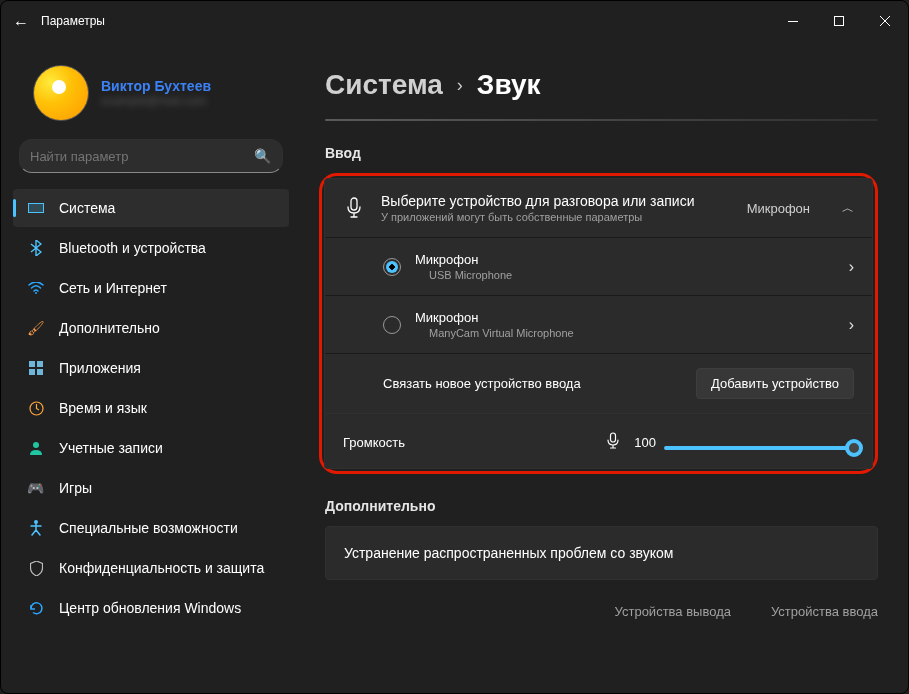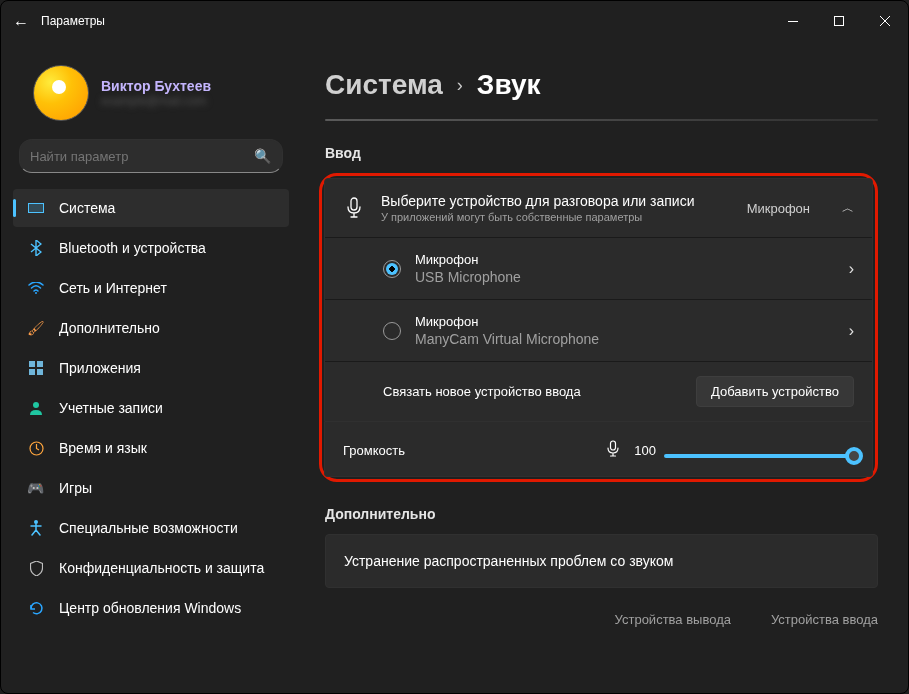--- a/index.html
+++ b/index.html
@@ -8,21 +8,21 @@
   .titlebar { height:40px; display:flex; align-items:center; color:#fff; font-size:12px; position:relative; }
   .back-btn { width:40px; height:40px; display:flex; align-items:center; justify-content:center; font-size:16px; color:#fff; cursor:pointer; }
   .title-text { font-size:12px; }
   .win-controls { position:absolute; right:0; top:0; display:flex; }
   .win-btn { width:46px; height:40px; display:flex; align-items:center; justify-content:center; color:#fff; font-size:10px; }
   .body { flex:1; display:flex; overflow:hidden; }
   .sidebar { width:300px; padding:10px 8px 0 8px; display:flex; flex-direction:column; }
   .user-block { display:flex; align-items:center; gap:12px; padding:14px 10px 18px 24px; }
   .avatar { width:56px; height:56px; border-radius:50%; background:radial-gradient(circle at 30% 30%, #ffeb3b 0%, #ffc107 40%, #ff9800 100%); border:1px solid #555; position:relative; overflow:hidden; }
   .avatar::after{content:"";position:absolute;left:18px;top:14px;width:14px;height:14px;border-radius:50%;background:#fff;}
-  .user-name { color:#c4b5fd; font-size:14px; font-weight:600; }
+  .user-name { color:#3b82f6; font-size:14px; font-weight:600; }
   .user-email { color:#555; font-size:12px; filter:blur(3px); }
   .search-wrap { margin:0 10px 14px 10px; height:34px; background:#2d2d2d; border:1px solid #303030; border-bottom:1px solid #888; border-radius:13px; display:flex; align-items:center; padding:0 10px; }
   .search-wrap input { flex:1; background:transparent; border:none; outline:none; color:#cbcbcb; font-size:13px; }
   .search-icon { color:#cbcbcb; font-size:14px; }
   .nav { display:flex; flex-direction:column; gap:2px; margin-top:2px; }
   .nav-item { height:38px; display:flex; align-items:center; gap:14px; padding:0 14px; border-radius:4px; color:#fff; font-size:14px; cursor:pointer; margin:0 4px;}
   .nav-item.active { background:#2d2d2d; position:relative; }
   .nav-item.active::before { content:""; position:absolute; left:0; top:10px; bottom:10px; width:3px; background:#4cc2ff; border-radius:2px; }
   .nav-icon { width:18px; height:18px; display:flex; align-items:center; justify-content:center; font-size:14px; }
   .ico-system{width:16px;height:10px;border:1px solid #4cc2ff;background:#4cc2ff33;}
@@ -50,21 +50,21 @@
   .card-header { display:flex; align-items:center; padding:14px 18px; gap:16px; }
   .mic-outline { width:22px; height:22px; display:flex; align-items:center; justify-content:center; }
   .card-title { font-size:14px; }
   .card-sub { font-size:11px; color:#a0a0a0; margin-top:2px; }
   .spacer { flex:1; }
   .caret-up { font-size:12px; color:#e0e0e0; }
   .device-row { display:flex; align-items:center; padding:14px 18px 14px 58px; gap:14px; border-top:1px solid #1a1a1a;}
   .radio { width:18px; height:18px; border-radius:50%; border:1px solid #999; display:flex; align-items:center; justify-content:center; }
   .radio.selected::after{content:"";width:12px;height:12px;border-radius:50%;background:radial-gradient(circle,#000 0%,#000 30%,#4cc2ff 31%,#4cc2ff 100%);}
   .dev-name { font-size:13px; }
-  .dev-sub { font-size:14px; color:#a0a0a0; margin-top:2px; }
+  .dev-sub { font-size:11px; color:#a0a0a0; margin-top:2px;margin-left:14px; }
   .chev-right { font-size:16px; color:#e0e0e0; }
   .pair-row { display:flex; align-items:center; padding:14px 18px 14px 58px; border-top:1px solid #1a1a1a;}
   .add-btn { background:#373737; border:1px solid #3e3e3e; color:#fff; padding:7px 14px; border-radius:4px; font-size:13px; cursor:pointer;}
   .vol-row { display:flex; align-items:flex-end; padding:18px 18px; gap:8px; }
   .vol-label { font-size:13px; margin-right:auto; }
   .vol-mic { font-size:15px; }
   .vol-num { font-size:13px; width:28px; text-align:right;}
   .slider { position:relative; width:190px; height:4px; background:#4cc2ff; border-radius:2px; }
   .slider-thumb { position:absolute; right:-9px; top:-7px; width:18px; height:18px; border-radius:50%; background:#454545; border:4px solid #4cc2ff; box-sizing:border-box;}
   .adv-card { background:#2b2b2b; border:1px solid #303030; border-radius:4px; margin:12px 0 0 24px; padding:18px; font-size:14px;}
@@ -147,36 +147,36 @@
               <span class="ico-apps">
                 <span></span>
                 <span></span>
                 <span></span>
                 <span></span>
               </span>
             </span>
           <span>Приложения</span>
         </div>
         <div class="nav-item">
+          <span class="nav-icon ico-time">
+            <svg width="15" height="15" viewBox="0 0 15 15">
+                <circle cx="7.5" cy="7.5" r="6.5" fill="none" stroke="#ffa63e" stroke-width="1.2"></circle>
+                <path d="M7.5 3 V7.5 L10 9" fill="none" stroke="#ffa63e" stroke-width="1.2"></path>
+              </svg>
+          </span>
+          <span>Время и язык</span>
+        </div>
+        <div class="nav-item">
           <span class="nav-icon ico-acc">
             <svg width="14" height="14" viewBox="0 0 14 14">
                 <circle cx="7" cy="4" r="3" fill="#1fc6a1"></circle>
                 <path d="M1 14 Q1 9 7 9 Q13 9 13 14 Z" fill="#1fc6a1"></path>
               </svg>
           </span>
           <span>Учетные записи</span>
-        </div>
-        <div class="nav-item">
-          <span class="nav-icon ico-time">
-            <svg width="15" height="15" viewBox="0 0 15 15">
-                <circle cx="7.5" cy="7.5" r="6.5" fill="none" stroke="#ffa63e" stroke-width="1.2"></circle>
-                <path d="M7.5 3 V7.5 L10 9" fill="none" stroke="#ffa63e" stroke-width="1.2"></path>
-              </svg>
-          </span>
-          <span>Время и язык</span>
         </div>
         <div class="nav-item">
           <span class="nav-icon ico-game">🎮</span>
           <span>Игры</span>
         </div>
         <div class="nav-item">
           <span class="nav-icon ico-access">
             <svg width="14" height="16" viewBox="0 0 14 16">
                 <circle cx="7" cy="2" r="2" fill="#4cc2ff"></circle>
                 <path d="M7 4 V10 M2 6 L12 6 M7 10 L3 15 M7 10 L11 15" stroke="#4cc2ff" stroke-width="1.5" stroke-linecap="round"></path>

